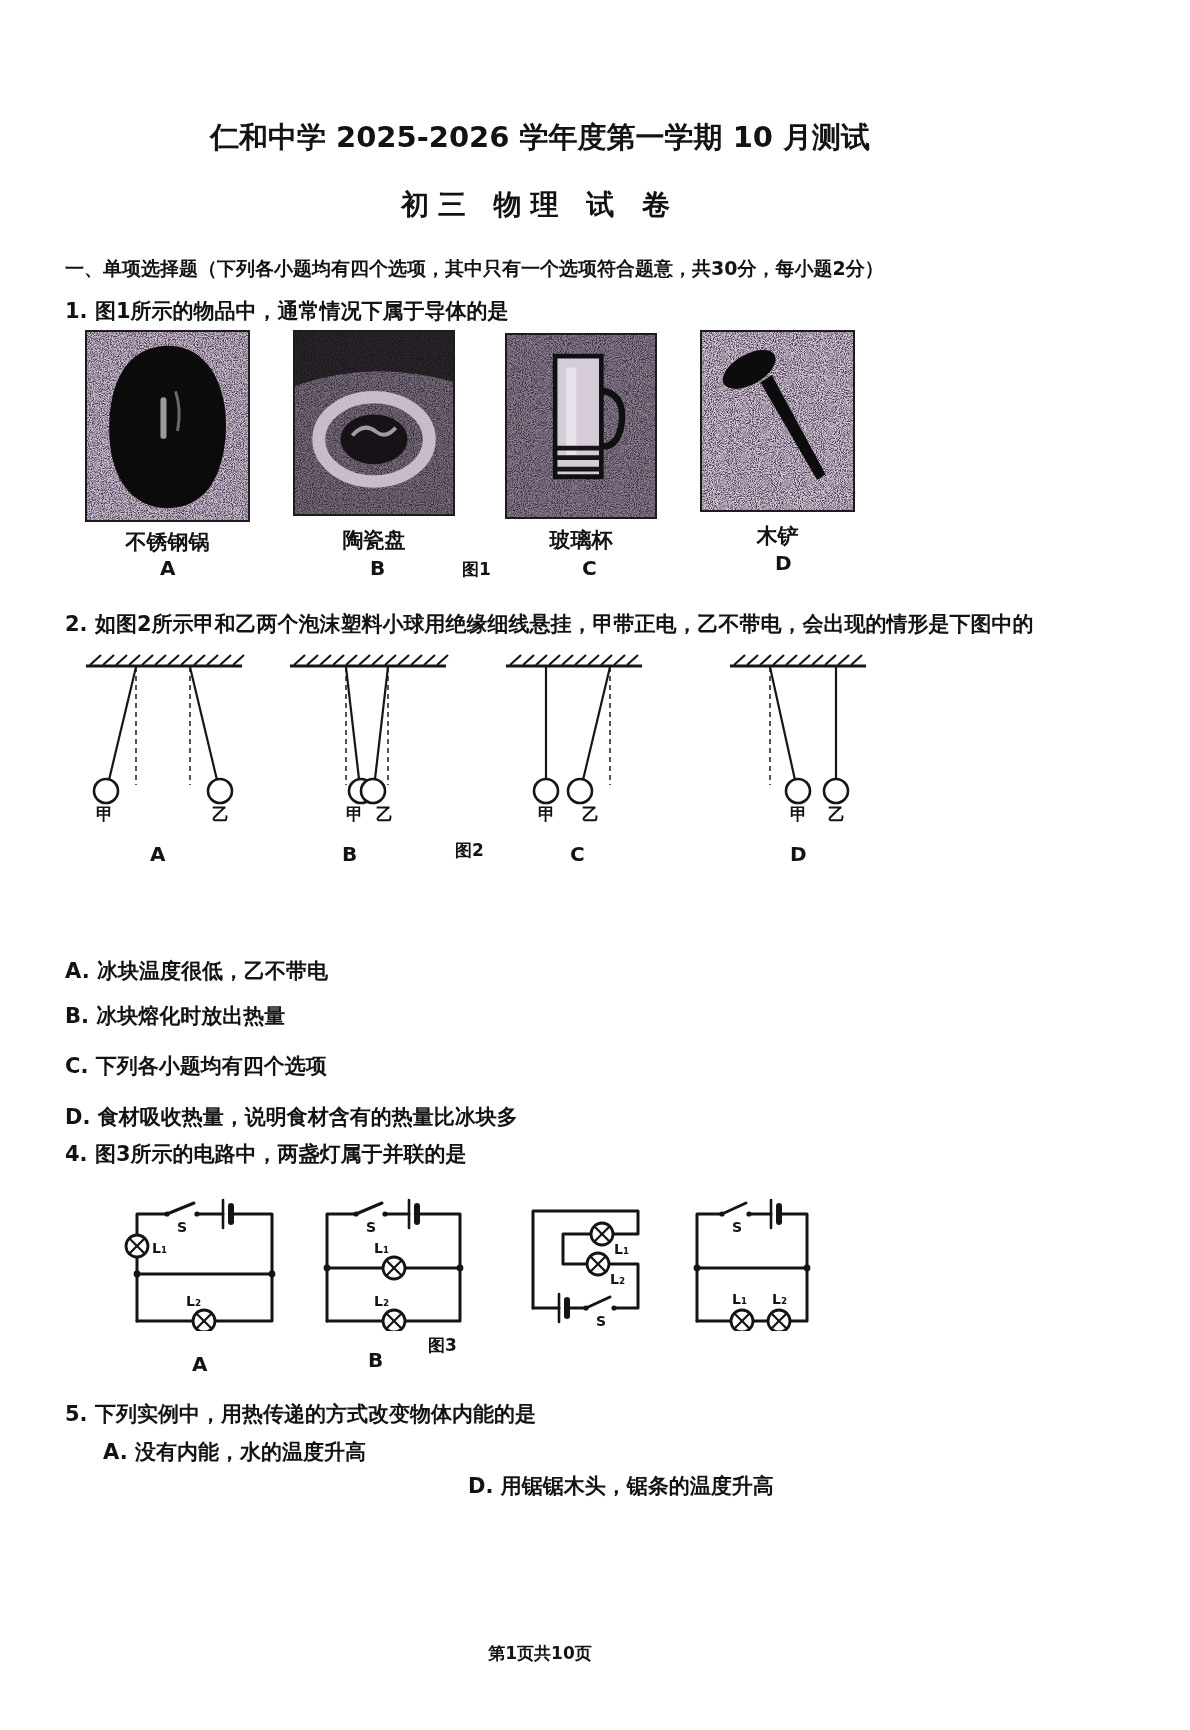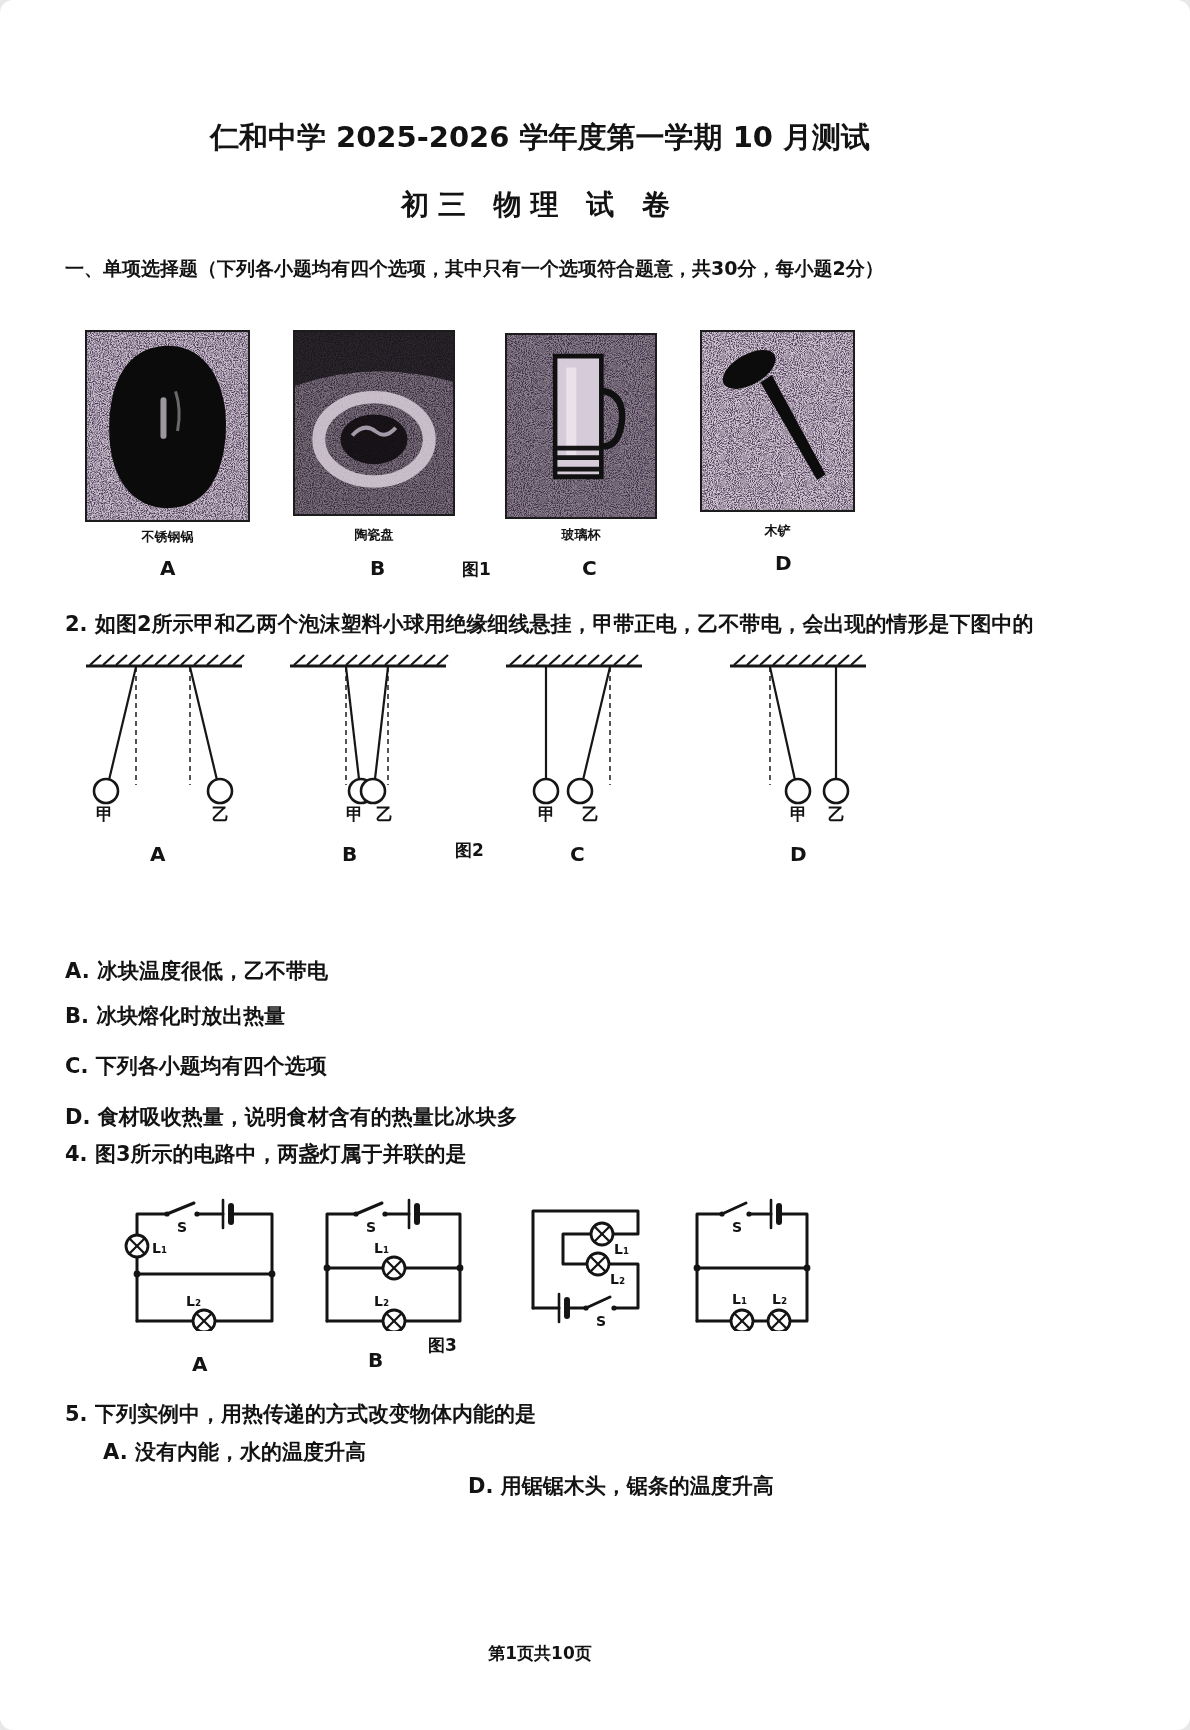--- a/index.html
+++ b/index.html
@@ -1,23 +1,23 @@
 <!DOCTYPE html>
 <html><head>
 <meta charset="utf-8">
 <style>
   html,body{margin:0;padding:0;background:#e8e8e8;}
   .page{position:relative;width:1190px;height:1730px;background:#ffffff;margin:0 auto;
-        font-family:"DejaVu Sans","Liberation Sans",sans-serif;color:#131313;overflow:hidden;border-radius:13px;}
+        font-family:"DejaVu Sans","Liberation Sans",sans-serif;color:#131313;overflow:hidden;}
   .abs{position:absolute;}
   .ttl{width:1190px;text-align:center;font-size:29px;font-weight:700;white-space:nowrap;}
   .sub{width:1190px;text-align:center;font-size:28px;font-weight:700;letter-spacing:9px;white-space:nowrap;}
   .q{font-size:21px;font-weight:700;white-space:nowrap;}
   .sec{font-size:19px;font-weight:700;white-space:nowrap;}
-  .lbl{font-size:13px;font-weight:700;text-align:center;white-space:nowrap;}
+  .lbl{font-size:21px;font-weight:700;text-align:center;white-space:nowrap;}
   .letter{font-size:20px;font-weight:700;}
   .figcap{font-size:17px;font-weight:700;}
   .foot{width:1190px;text-align:center;font-size:17px;font-weight:700;}
   .photo{border:2px solid #1c1c1c;box-sizing:border-box;}
   .photo svg{display:block;width:100%;height:100%;}
   
   .fig2 line.s{stroke:#161616;stroke-width:2.2;}
   .fig2 line.d{stroke:#2a2a2a;stroke-width:1.6;stroke-dasharray:5 4;}
   .fig2 line.c{stroke:#161616;stroke-width:3;}
   .fig2 path.h{stroke:#161616;stroke-width:2.2;fill:none;}
@@ -43,20 +43,21 @@
         <feTurbulence type="fractalNoise" baseFrequency="0.9" numOctaves="2" seed="4"></feTurbulence>
         <feColorMatrix type="matrix" values="0 0 0 0 0.07  0 0 0 0 0.04  0 0 0 0 0.09  3 0 0 0 -1.15"></feColorMatrix>
       </filter>
     </defs>
   </svg>
 
   <div class="abs ttl" style="top:118px;left:-55px">仁和中学 2025-2026 学年度第一学期 10 月测试</div>
   <div class="abs sub" style="top:186px;left:-55px">初三 物理 试 卷</div>
   <div class="abs sec" style="left:65px;top:256px">一、单项选择题（下列各小题均有四个选项，其中只有一个选项符合题意，共30分，每小题2分）</div>
 
+  <div class="abs q" style="left:65px;top:297px">1. 图1所示的物品中，通常情况下属于导体的是</div>
 
   <div class="abs photo" style="left:85px;top:330px;width:165px;height:192px">
     <svg viewBox="0 0 160 190" preserveAspectRatio="none">
       <rect width="160" height="190" fill="#cbc0cd"></rect>
       <rect width="160" height="190" filter="url(#grain)"></rect>
       <path fill="#0b0b0b" d="M78,14 C118,12 140,52 138,100 C136,148 116,178 80,178 C44,178 22,146 22,98 C22,50 40,16 78,14 Z"></path>
       <rect x="73" y="66" width="6" height="42" rx="3" fill="#cfc5d1" opacity="0.75"></rect>
       <path d="M88,60 q6,18 2,40" stroke="#bdb2c0" stroke-width="3" fill="none" opacity="0.55"></path>
     </svg>
   </div>

